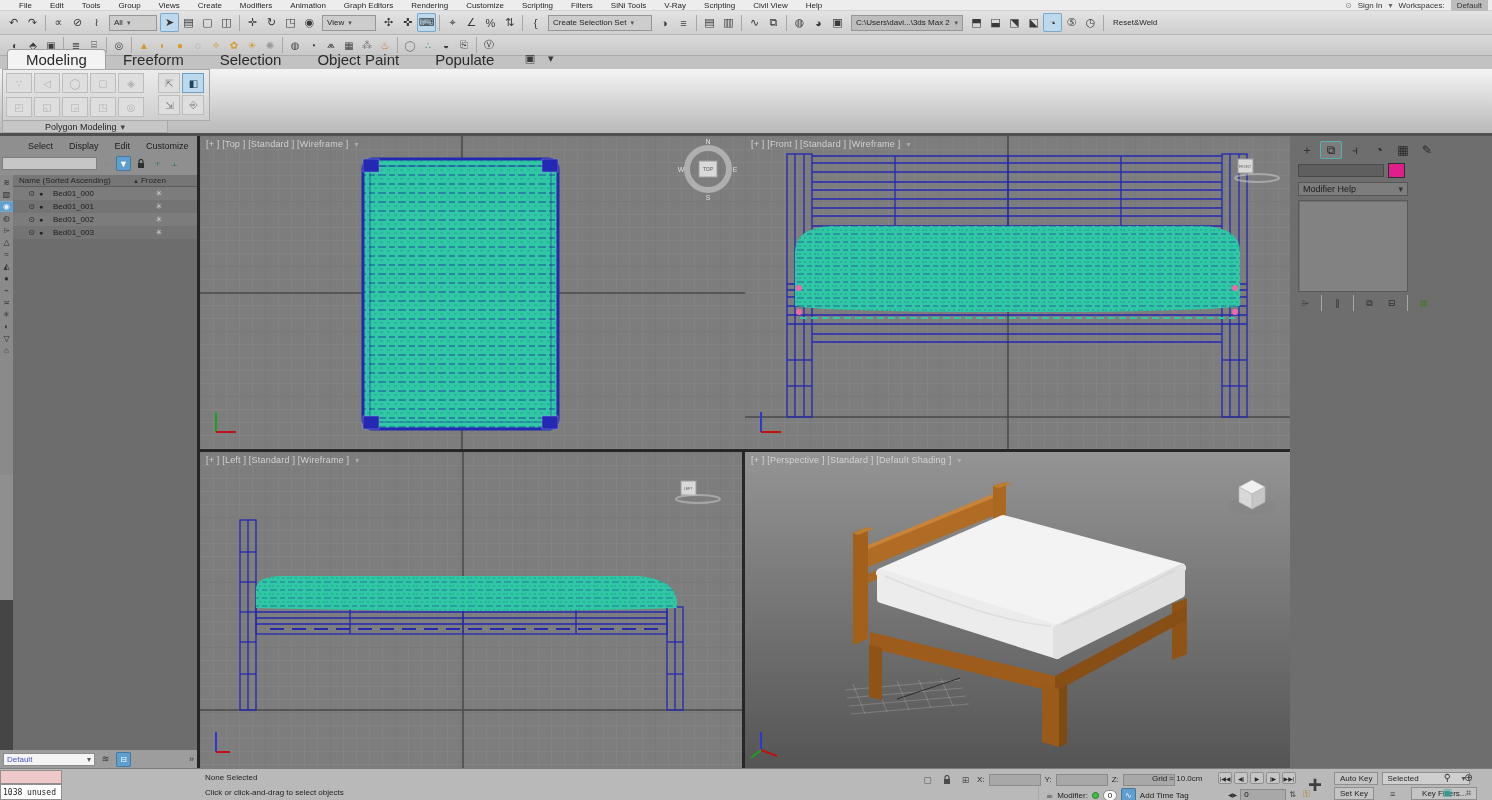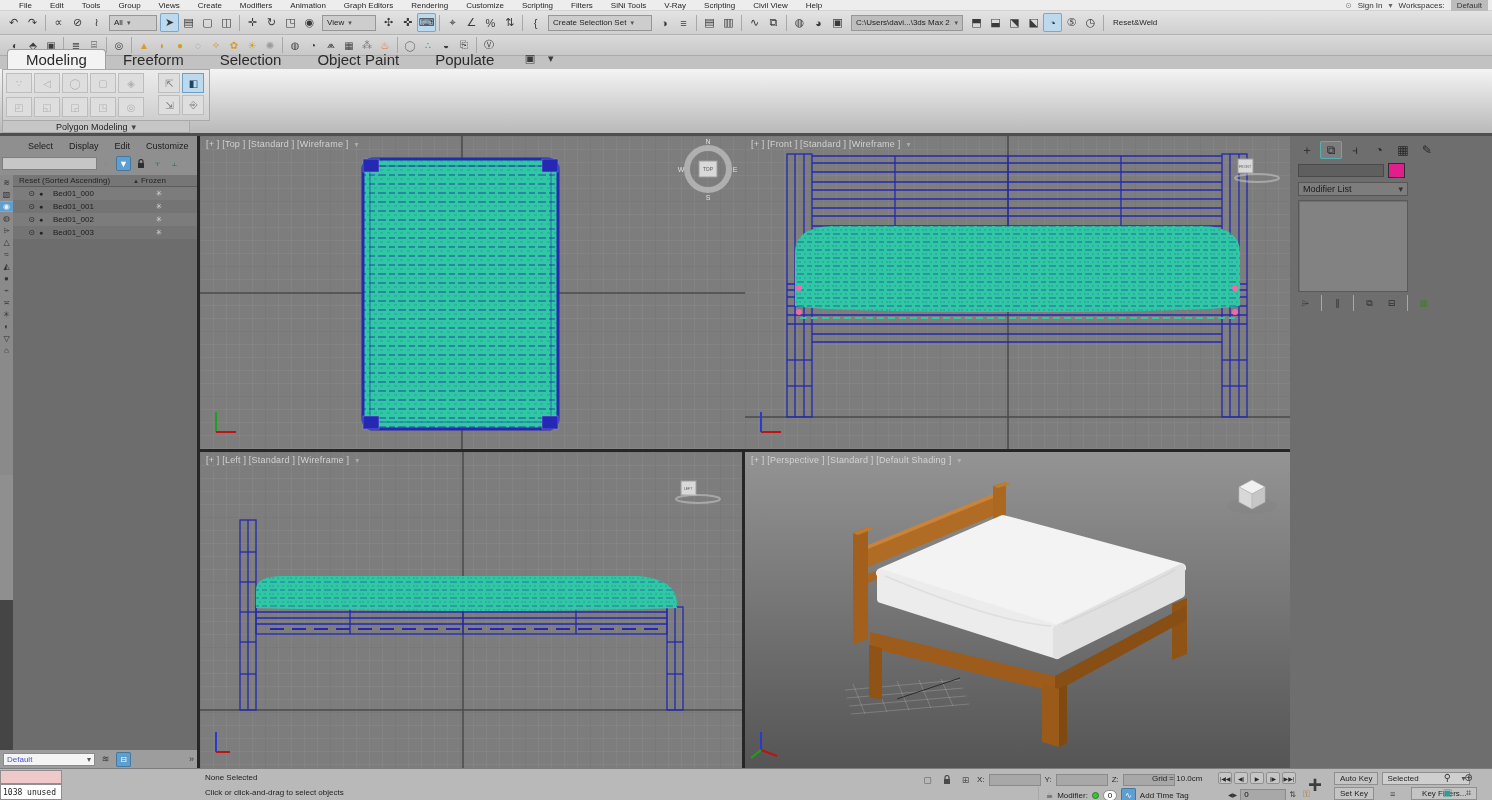--- a/index.html
+++ b/index.html
@@ -23,21 +23,21 @@
   #ribbontabs{left:0;top:56px;width:1492px;height:13px;background:#c2c2c2;display:flex;align-items:flex-end;padding-left:8px;gap:2px;}
   .rtab{font-size:15px;color:#2a2a2a;padding:1px 18px;border-radius:3px 3px 0 0;}
   .rtab.active{background:#f3f3f3;box-shadow:0 0 0 1px #9f9f9f;}
   #ribbonbody{left:0;top:69px;width:1492px;height:64px;background:linear-gradient(#f4f4f4,#b9b9b9);}
   #polypanel{left:2px;top:69px;width:208px;height:52px;background:linear-gradient(#ececec,#cfcfcf);border:1px solid #a9a9a9;display:flex;padding:3px;}
   #polypanel .pgrid{display:flex;flex-wrap:wrap;width:150px;gap:2px;align-content:space-between;}
   #polypanel .pbtn{width:26px;height:20px;border:1px solid #bdbdbd;background:#dedede;color:#b0b0b0;font-size:10px;display:flex;align-items:center;justify-content:center;}
   #polyside{display:flex;flex-wrap:wrap;width:52px;gap:2px;padding-left:4px;align-content:flex-start;}
   #polyside .pbtn{width:22px;height:20px;border:1px solid #bdbdbd;background:#dedede;color:#777;font-size:10px;display:flex;align-items:center;justify-content:center;}
   #polyside .pbtn.hl{background:#bcd9ee;border-color:#6d9fc4;color:#23435c;}
-  #polycaption{left:2px;top:121px;width:188px;height:12px;background:#c6c6c6;border:1px solid #a9a9a9;border-top:none;display:flex;align-items:center;justify-content:center;gap:4px;font-size:9px;color:#1e1e1e;}
+  #polycaption{left:2px;top:121px;width:166px;height:12px;background:#c6c6c6;border:1px solid #a9a9a9;border-top:none;display:flex;align-items:center;justify-content:center;gap:4px;font-size:9px;color:#1e1e1e;}
   
   #workspace{left:0;top:136px;width:1492px;height:632px;background:#454545;}
   
   #explorer{left:0;top:0;width:197px;height:464px;background:#8f8f8f;}
   #exp-menus{left:0;top:2px;width:197px;height:15px;display:flex;align-items:center;gap:0;padding-left:12px;}
   #exp-menus span{font-size:9px;color:#1c1c1c;padding:0 8px;}
   #exp-tools{left:0;top:18px;width:197px;height:19px;display:flex;align-items:center;padding-left:2px;gap:2px;}
   #exp-search{width:95px;height:13px;background:#c6c6c6;border:1px solid #7e7e7e;}
   .xicon{display:inline-flex;align-items:center;justify-content:center;width:15px;height:15px;font-size:9px;color:#2e2e2e;border-radius:2px;}
   .xicon.blue{background:#5f9fd0;color:#fff;box-shadow:inset 0 0 0 1px #46789e;}
@@ -324,21 +324,21 @@
           <span class="icon">●</span>
           <span class="icon">⌁</span>
           <span class="icon">≍</span>
           <span class="icon">✳</span>
           <span class="icon">◐</span>
           <span class="icon">▽</span>
           <span class="icon">⌂</span>
         </div>
       <div class="abs" id="exp-list">
         <div class="abs" id="exp-header">
-          <span class="hname">Reset (Sorted Ascending)</span>
+          <span class="hname">Name (Sorted Ascending)</span>
           <span class="sort">▲</span>
           <span>Frozen</span>
         </div>
         <div class="abs" id="exp-rows" style="left:0;top:12px;width:184px;">
             <div class="erow">
               <span class="eye">⊙</span>
               <span class="dot">●</span>
               <span class="nm">Bed01_000</span>
               <span class="frz">✳</span>
             </div>
@@ -657,21 +657,21 @@
         <span class="icon">＋</span>
         <span class="icon hl">⧉</span>
         <span class="icon">⫞</span>
         <span class="icon">◔</span>
         <span class="icon">▦</span>
         <span class="icon">✎</span>
       </div>
     <input class="abs" id="cp-name" type="text" style="">
     <div class="abs" id="cp-swatch" style="background: rgb(224, 30, 140);"></div>
     <div class="abs" id="cp-modlist">
-      <span>Modifier List</span>
+      <span>Modifier Help</span>
       <span style="color:#333;">▾</span>
     </div>
     <div class="abs" id="cp-stack"></div>
     <div class="abs" id="cp-stackicons">
         <span class="icon">⌲</span>
         <span class="sep"></span>
         <span class="icon">∥</span>
         <span class="sep"></span>
         <span class="icon">⧉</span>
         <span class="icon">⊟</span>

